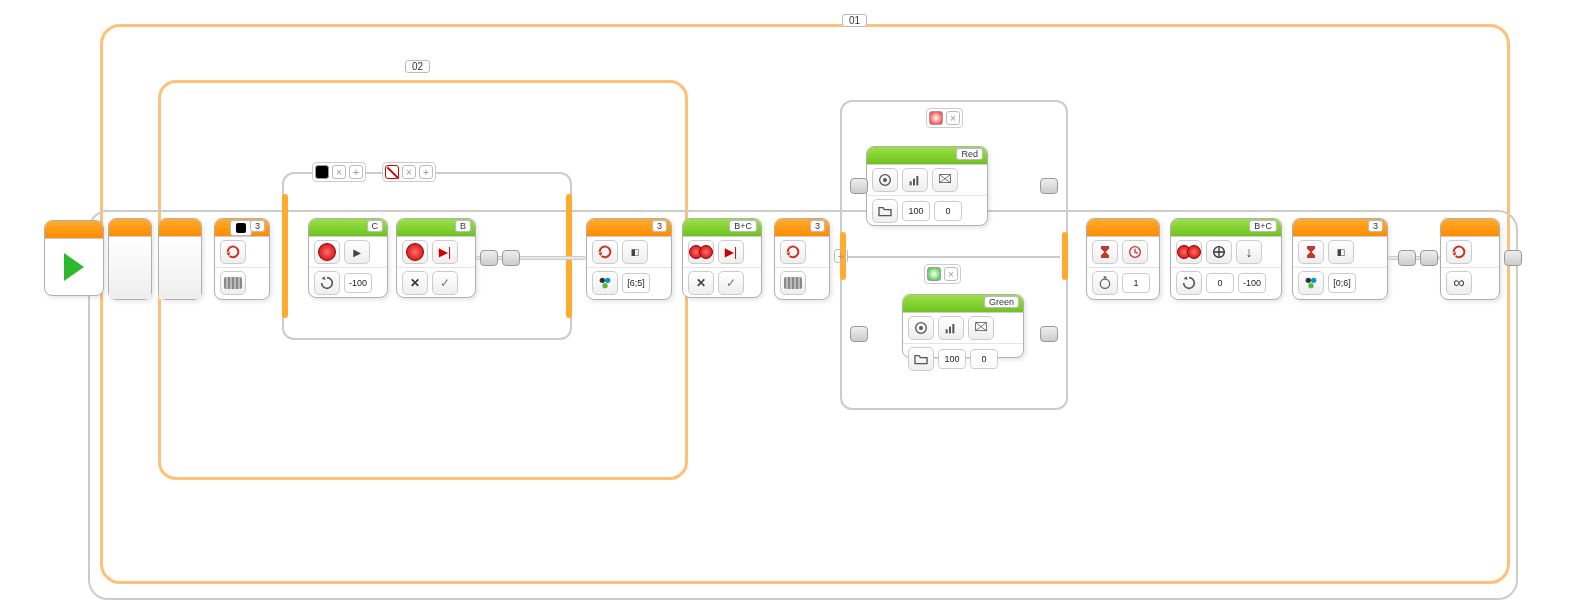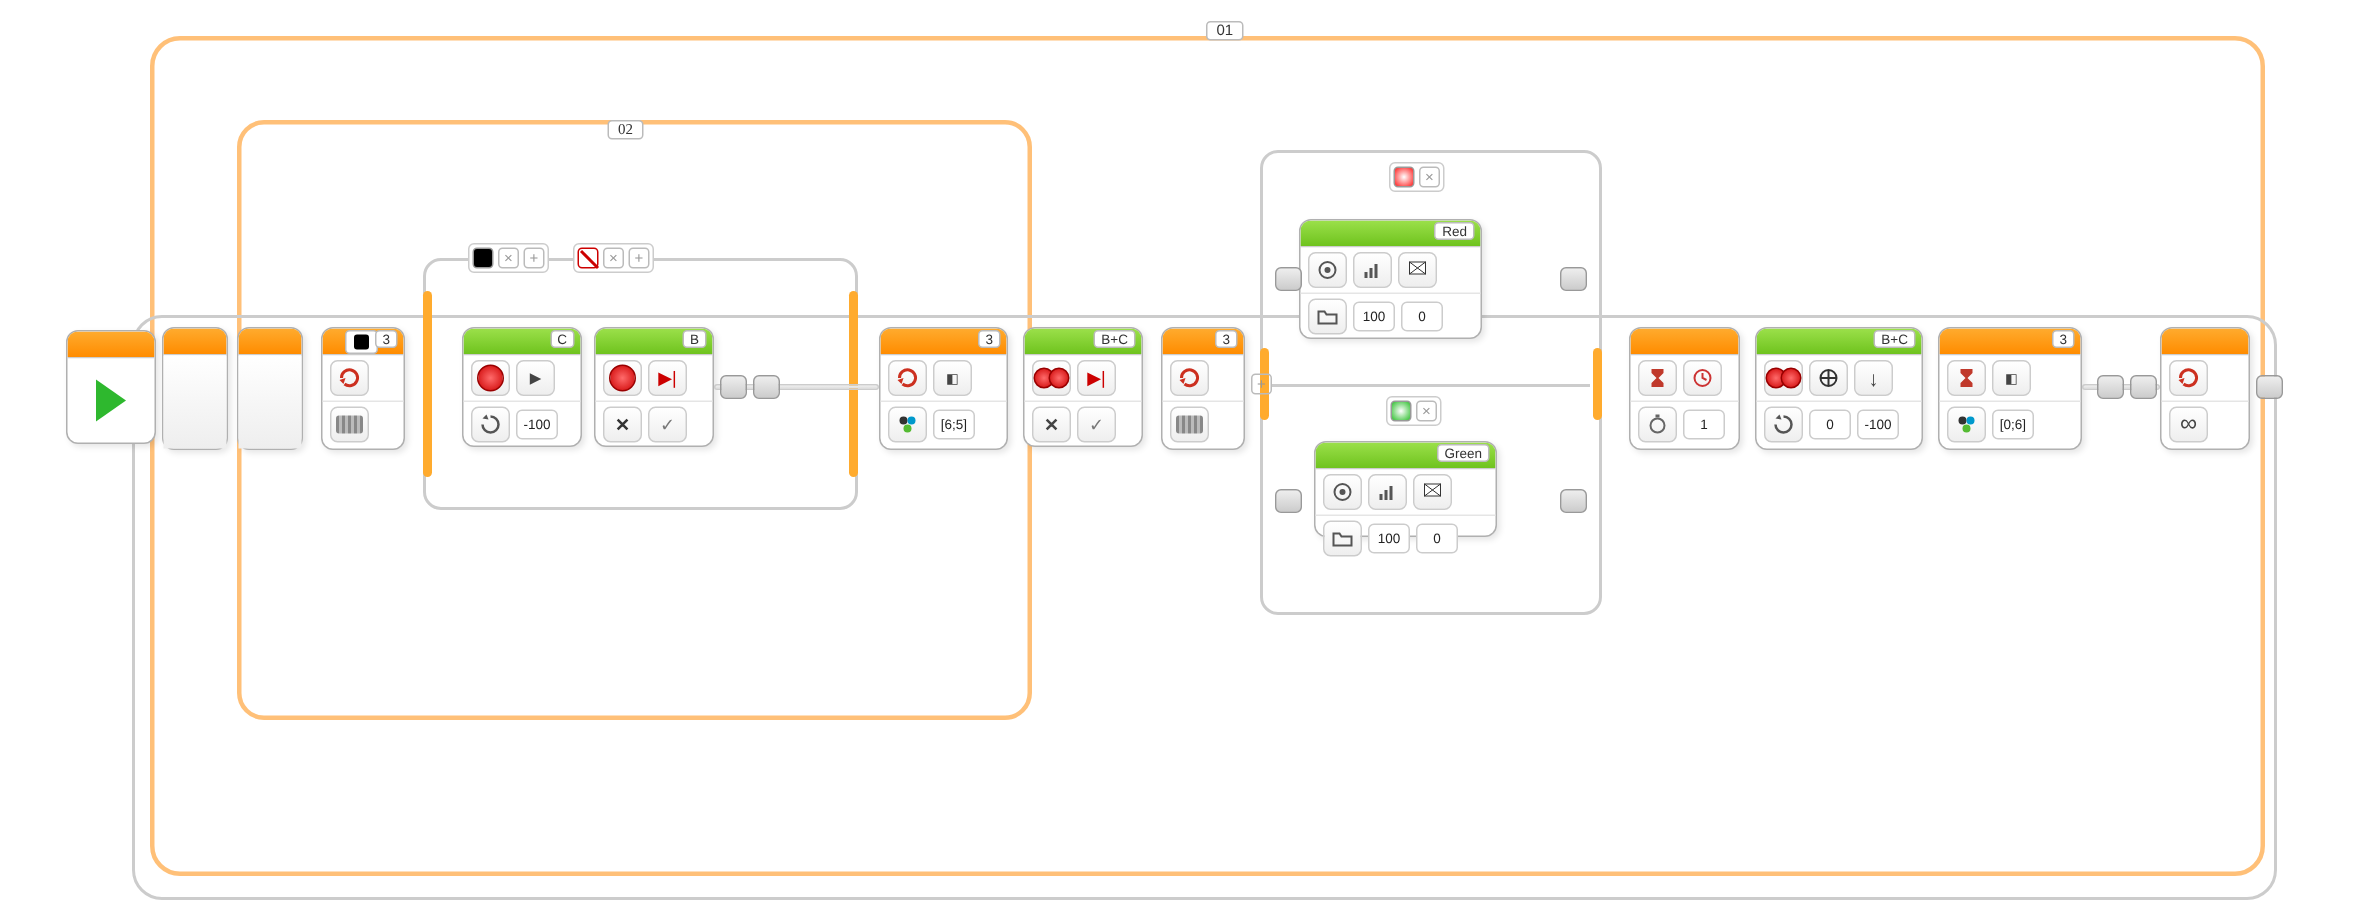--- a/index.html
+++ b/index.html
@@ -115,24 +115,24 @@
     display:flex; gap:3px;
     background:#fff; padding:2px; border:1px solid #ccc; border-radius:4px;
   }
   .case-dot { width:14px; height:14px; border-radius:3px; border:1px solid #999; }
   .case-x { width:14px;height:14px;border:1px solid #bbb;border-radius:3px;display:flex;align-items:center;justify-content:center;font-size:10px;color:#999;}
 </style>
 </head>
 <body>
 
 <div class="loop-frame orange" style="left:100px; top:24px; width:1410px; height:560px; border-radius:20px; border-width:3px;"></div>
-<div class="loop-label" style="left:804px; top:14px;">01</div>
+<div class="loop-label" style="left:842px; top:14px;">01</div>
 
 <div class="loop-frame orange" style="left:158px; top:80px; width:530px; height:400px; border-radius:18px; border-width:3px;"></div>
-<div class="loop-label" style="left:405px; top:80px;font-family:Liberation Serif, serif;">02</div>
+<div class="loop-label" style="left:405px; top:60px;">02</div>
 
 <div class="loop-frame" style="left:88px; top:210px; width:1430px; height:390px; border-color:#ccc; border-radius:20px;"></div>
 
 <div class="block" style="left:44px; top:220px; width:60px; height:76px;">
   <div class="block-header hdr-orange"></div>
   <div style="display:flex;align-items:center;justify-content:center;height:56px;">
     <div class="start-arrow"></div>
   </div>
 </div>
 
@@ -345,21 +345,21 @@
   </div>
 </div>
 <div class="plug" style="left:850px;top:178px;"></div>
 <div class="plug" style="left:1040px;top:178px;"></div>
 
 <div class="case-tab" style="left:924px; top:264px;">
   <div class="case-dot" style="background:radial-gradient(#fff,#30c030);"></div>
   <div class="case-x">×</div>
 </div>
 
-<div class="block" style="left:876px; top:294px; width:122px; height:64px;">
+<div class="block" style="left:902px; top:294px; width:122px; height:64px;">
   <div class="block-header hdr-green">
     <span class="port-label">Green</span>
   </div>
   <div class="block-body">
     <div class="row">
       <div class="icon-cell">
         <svg class="ic" viewBox="0 0 24 24">
             <circle cx="12" cy="12" r="8" fill="none" stroke="#555" stroke-width="2"></circle>
             <circle cx="12" cy="12" r="3" fill="#555"></circle>
           </svg>

